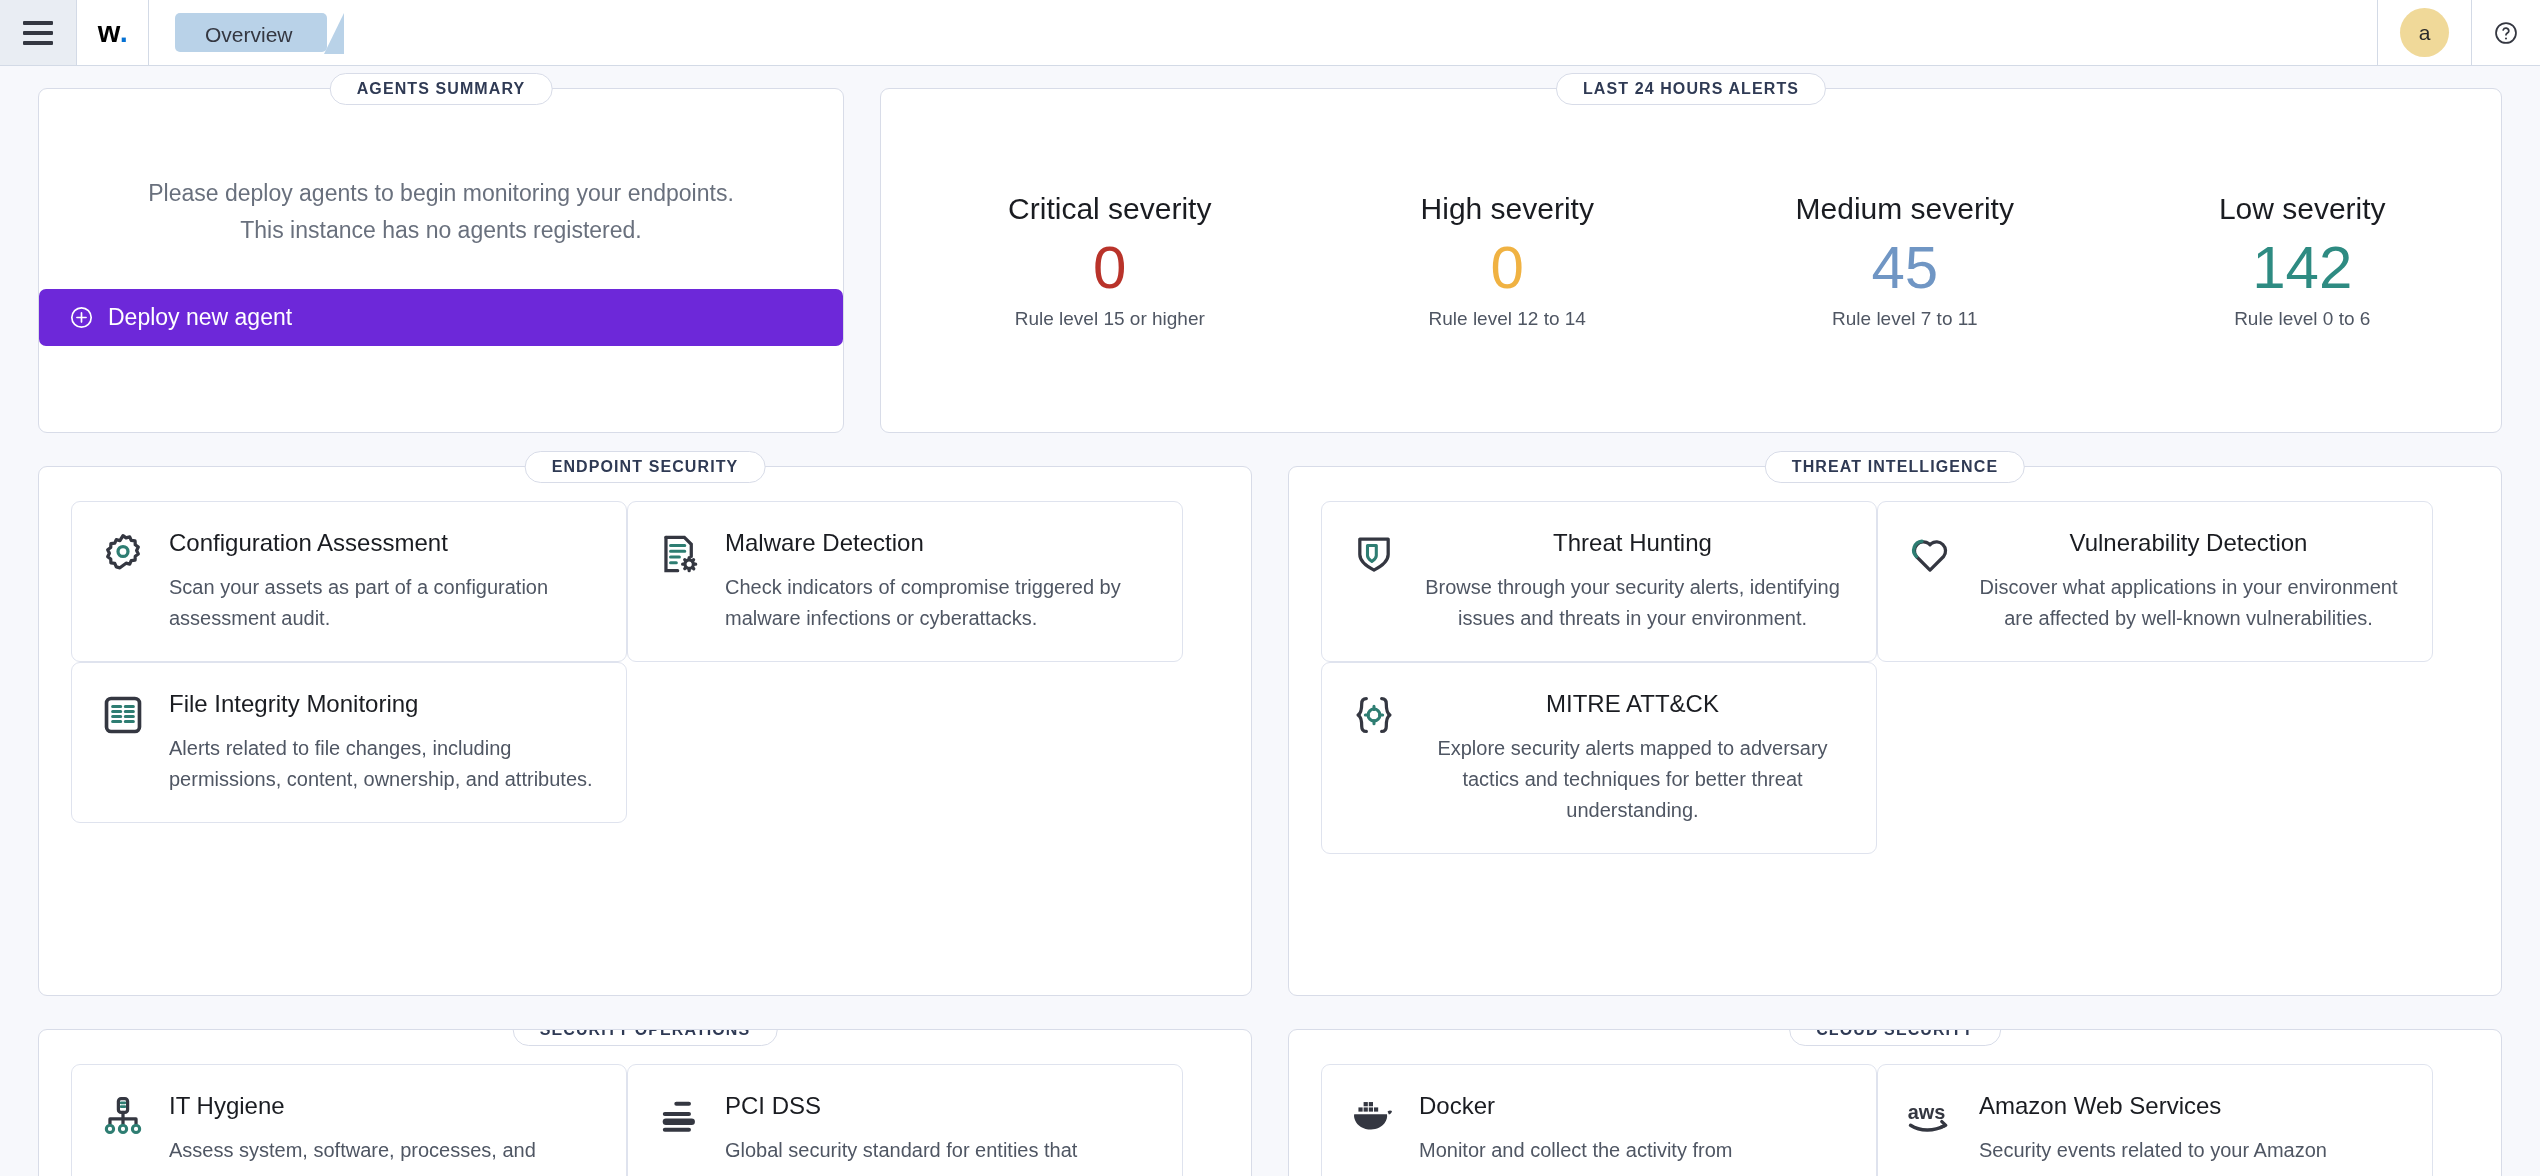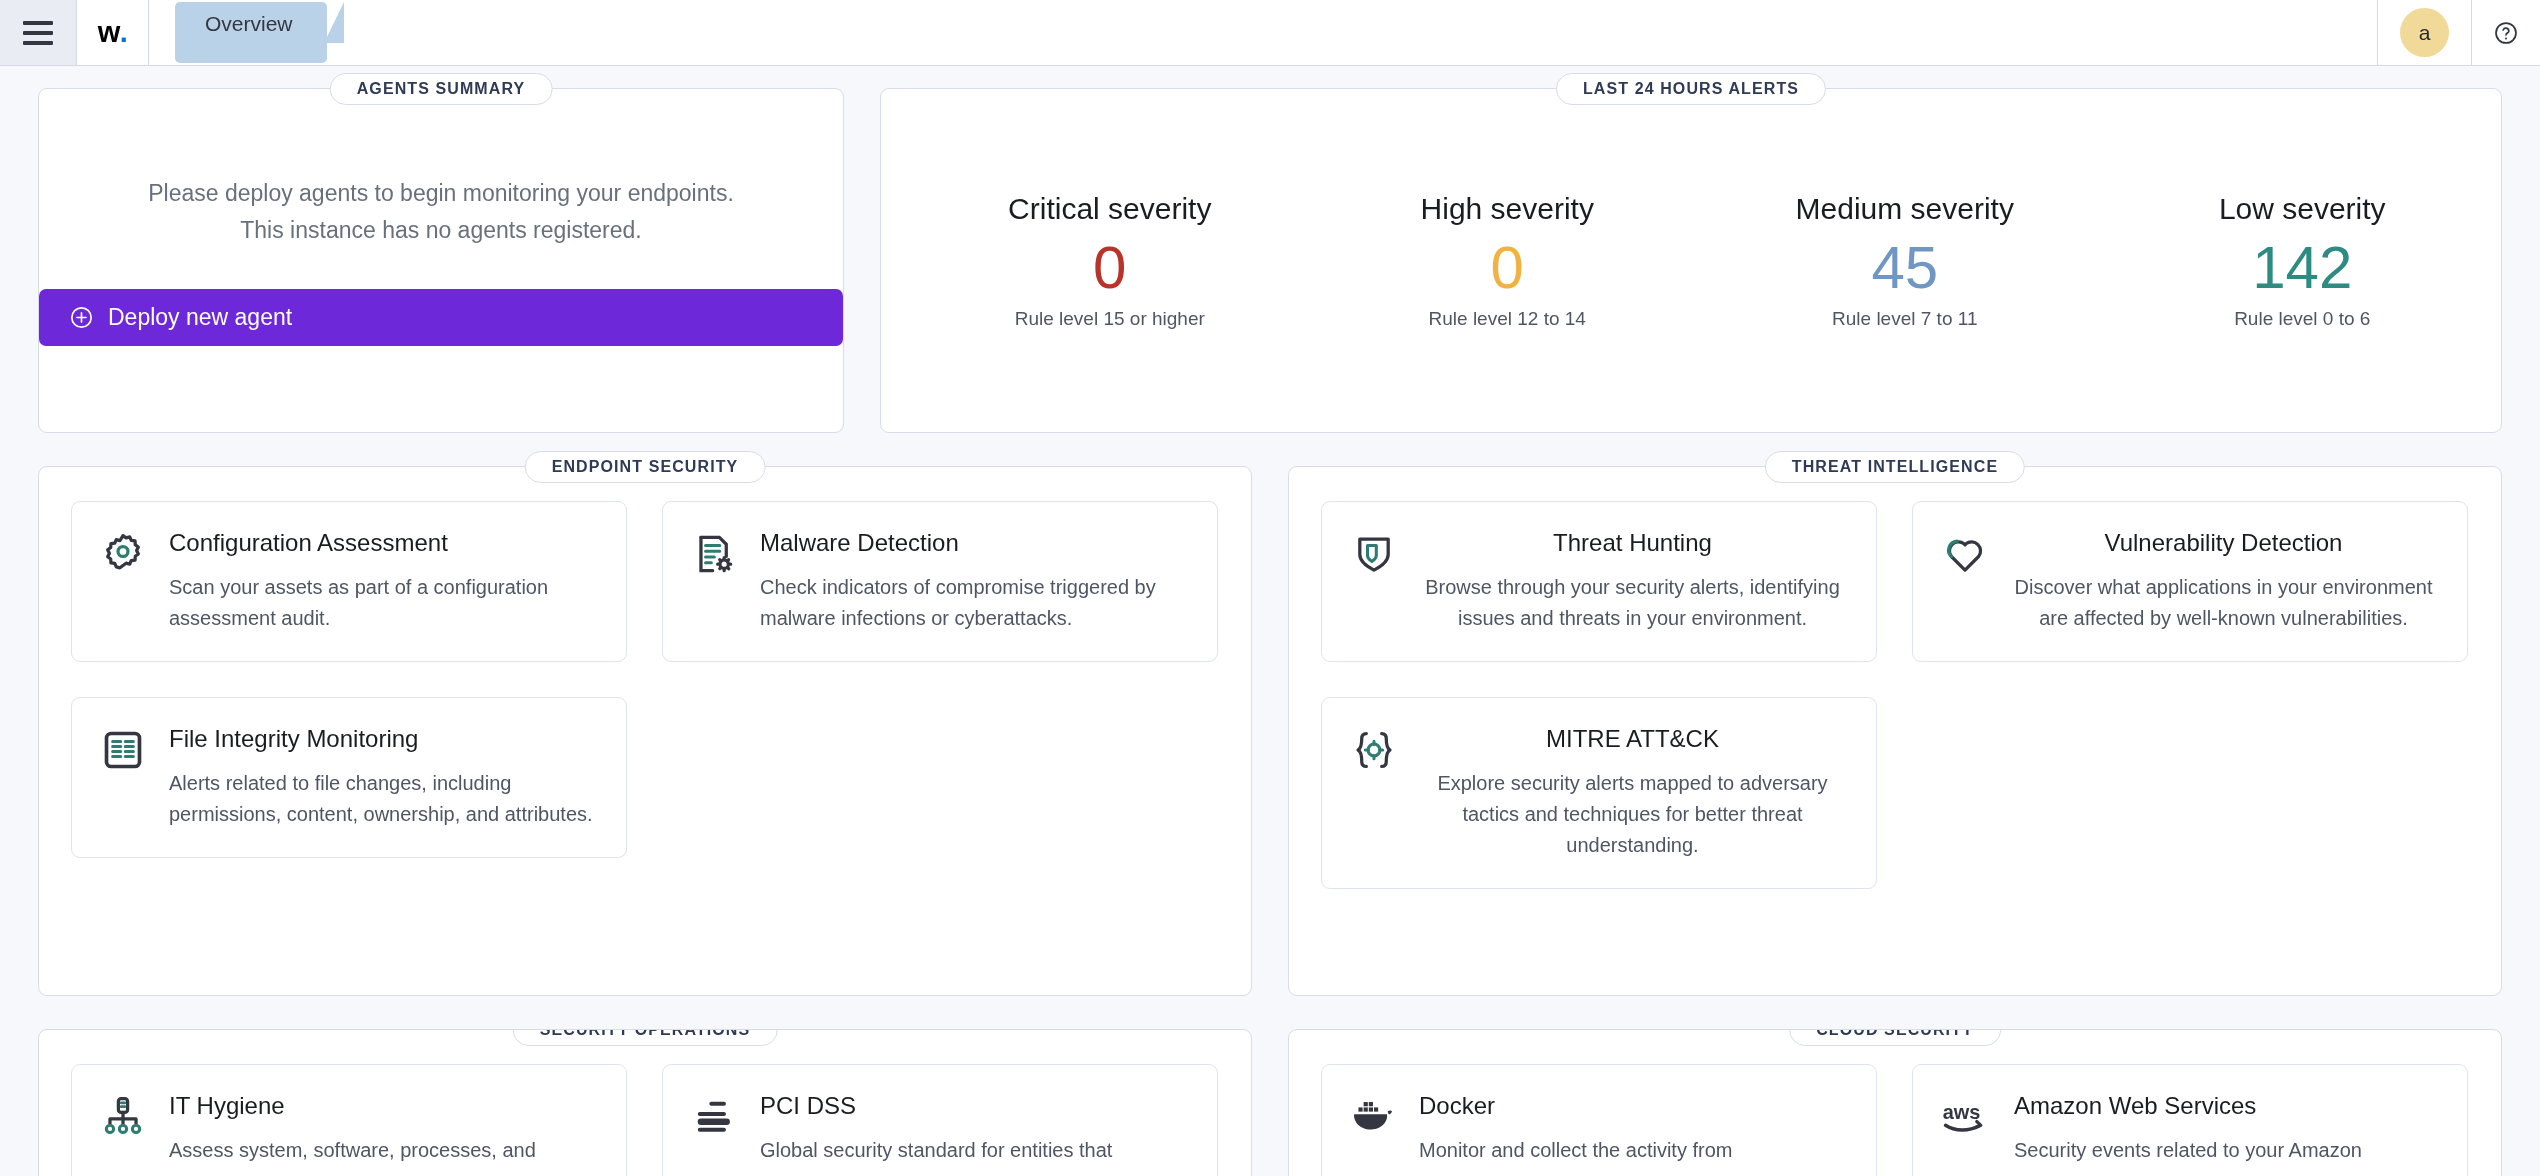--- a/index.html
+++ b/index.html
@@ -33,21 +33,21 @@
     display: flex; align-items: center; justify-content: center;
     border-right: 1px solid #d3dae6;
   }
   .logo-w { font-size: 29px; font-weight: 700; color: #000; letter-spacing: -0.5px; }
   .logo-dot { color: #0571d3; }
   .tabs-cell { display: flex; align-items: center; padding-left: 26px; flex: 1; }
   .tab {
     background: #b9d2e8;
     color: #343741;
     font-size: 21px;
-    padding: 9px 34px 26px 30px;
+    padding: 9px 34px 3px 30px;
     border-radius: 5px;
     position: relative;
     line-height: 1.25;
   }
   .tab::after {
     content: "";
     position: absolute;
     right: -17px; top: 0;
     width: 0; height: 0;
     border-style: solid;
@@ -113,21 +113,21 @@
 
   
   .alerts-panel { flex: 1; height: 345px; display: flex; align-items: center; padding-left: 30px; }
   .sev { flex: 1; text-align: center; }
   .sev-name { font-size: 30px; color: #1a1c21; line-height: 1.2; }
   .sev-count { font-size: 60px; line-height: 1.35; font-weight: 400; }
   .sev-sub { font-size: 19px; color: #4f5663; }
 
   
   .sec-panel { flex: 1; padding: 34px 32px 32px 32px; }
-  .cards { display: flex; flex-wrap: wrap; gap: 35px; }
+  .cards { display: flex; flex-wrap: wrap; }
   .card {
     border: 1px solid #dfe3ee;
     border-radius: 9px;
     background: #fff;
     padding: 27px 30px 27px 28px;
     display: flex;
     gap: 21px;
     width: calc(50% - 18px);
     cursor: pointer;
   }

